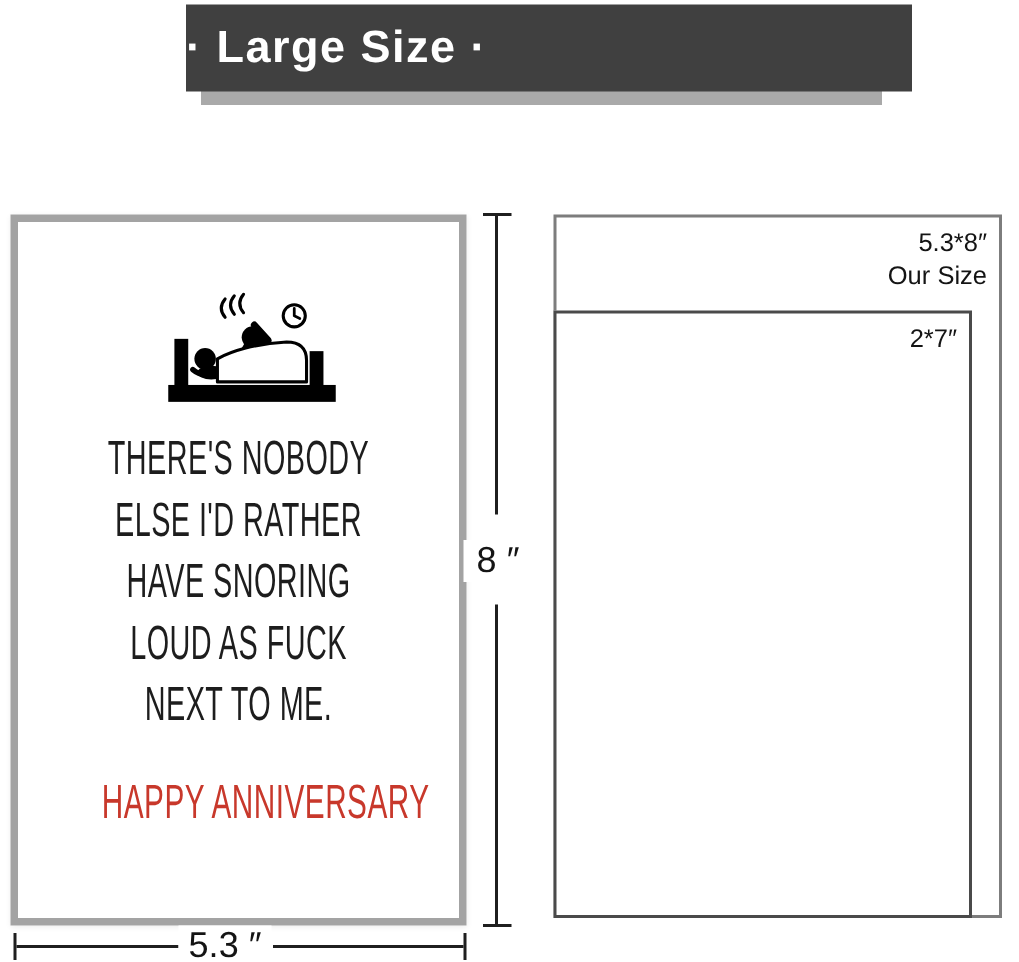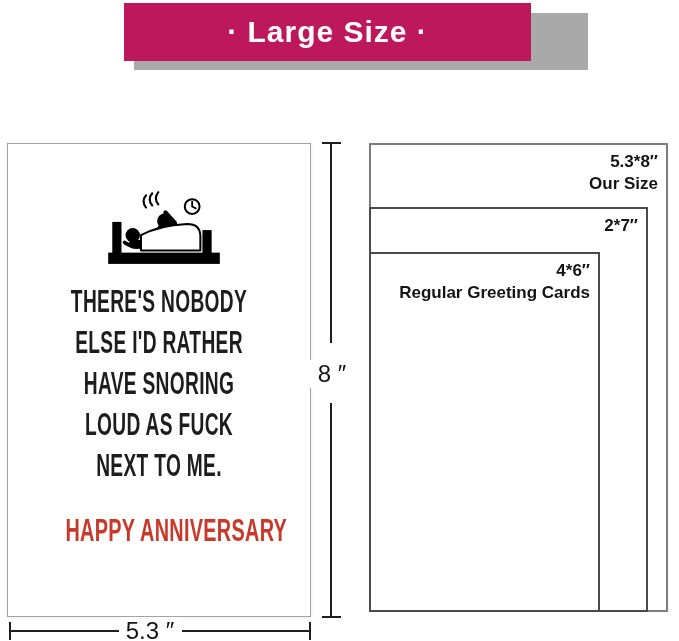--- a/index.html
+++ b/index.html
@@ -6,32 +6,31 @@
   .stage {
     position:relative; width:679px; height:641px; overflow:hidden;
     background:#ffffff; font-family:"Liberation Sans", sans-serif;
   }
   
   .banner-shadow {
     position:absolute; left:134px; top:13px; width:454px; height:57px;
     background:#a9a9a9;
   }
   .banner {
-    position:absolute; left:124px; top:3px; width:407px; height:58px;
-    background:#be185d; display:flex; align-items:center; justify-content:center;
+    position:absolute; left:124px; top:3px; width:484px; height:58px;
+    background:#404040; display:flex; align-items:center; justify-content:flex-start;
   }
   .banner-label {
     color:#ffffff; font-size:30px; font-weight:bold; letter-spacing:1px;
   }
   
   .card {
     position:absolute; left:7px; top:143px; width:304px; height:474px;
-    background:#ffffff; border:1px solid #a3a3a3; box-sizing:border-box;
+    background:#ffffff; border:5px solid #a3a3a3; box-sizing:border-box;
     box-shadow:0 1px 4px rgba(0,0,0,0.08);
-    font-weight:bold;
   }
   .illustration { position:absolute; left:97px; top:40px; width:118px; height:84px; }
   .message { position:absolute; left:0; right:0; top:137px; text-align:center; }
   .msg-line {
     height:41px; line-height:41px; font-size:32px; color:#1d1d1d;
     letter-spacing:0.5px; transform:scale(0.60,1); transform-origin:center;
     white-space:nowrap;
   }
   .greeting {
     position:absolute; left:0; right:0; top:366px; text-align:center;
@@ -45,21 +44,21 @@
     position:absolute; color:#141414; font-size:24px; text-align:center;
     background:#fff;
   }
   
   .size-rect { position:absolute; background:#ffffff; box-sizing:border-box; }
   .rect-outer  { left:369px; top:143px; width:299px; height:469px; border:2px solid #7d7d7d; }
   .rect-middle { left:369px; top:207px; width:279px; height:405px; border:2px solid #4a4a4a; }
   .rect-small  { left:369px; top:252px; width:231px; height:360px; border:2px solid #4a4a4a; }
   .size-tag {
     position:absolute; top:6px; right:8px; text-align:right;
-    font-size:17px; font-weight:bold; color:#141414; line-height:1.3;
+    font-size:17px; font-weight:normal; color:#141414; line-height:1.3;
     white-space:nowrap;
   }
 </style>
 </head>
 <body>
 
 <div class="stage">
 
   <div class="banner-shadow"></div>
   <div class="banner">
@@ -132,20 +131,14 @@
     <div class="size-tag">
       <div>5.3*8″</div>
       <div>Our Size</div>
     </div>
   </div>
   <div class="size-rect rect-middle">
     <div class="size-tag">
       <div>2*7″</div>
     </div>
   </div>
-  <div class="size-rect rect-small">
-    <div class="size-tag">
-      <div>4*6″</div>
-      <div>Regular Greeting Cards</div>
-    </div>
-  </div>
 
 </div>
 
 </body></html>

